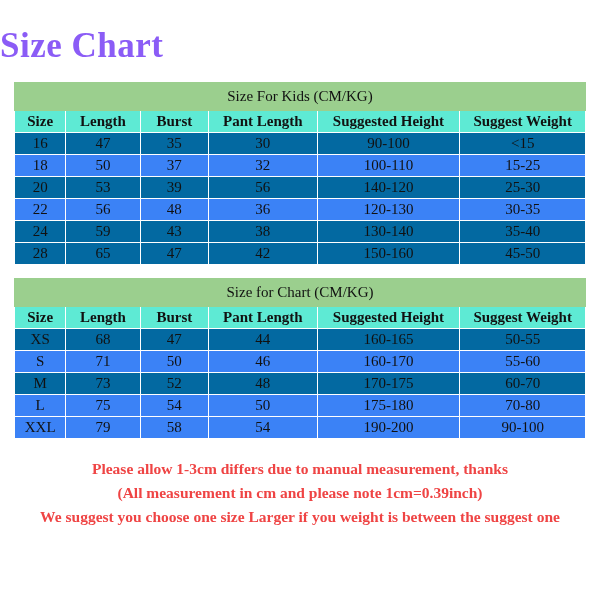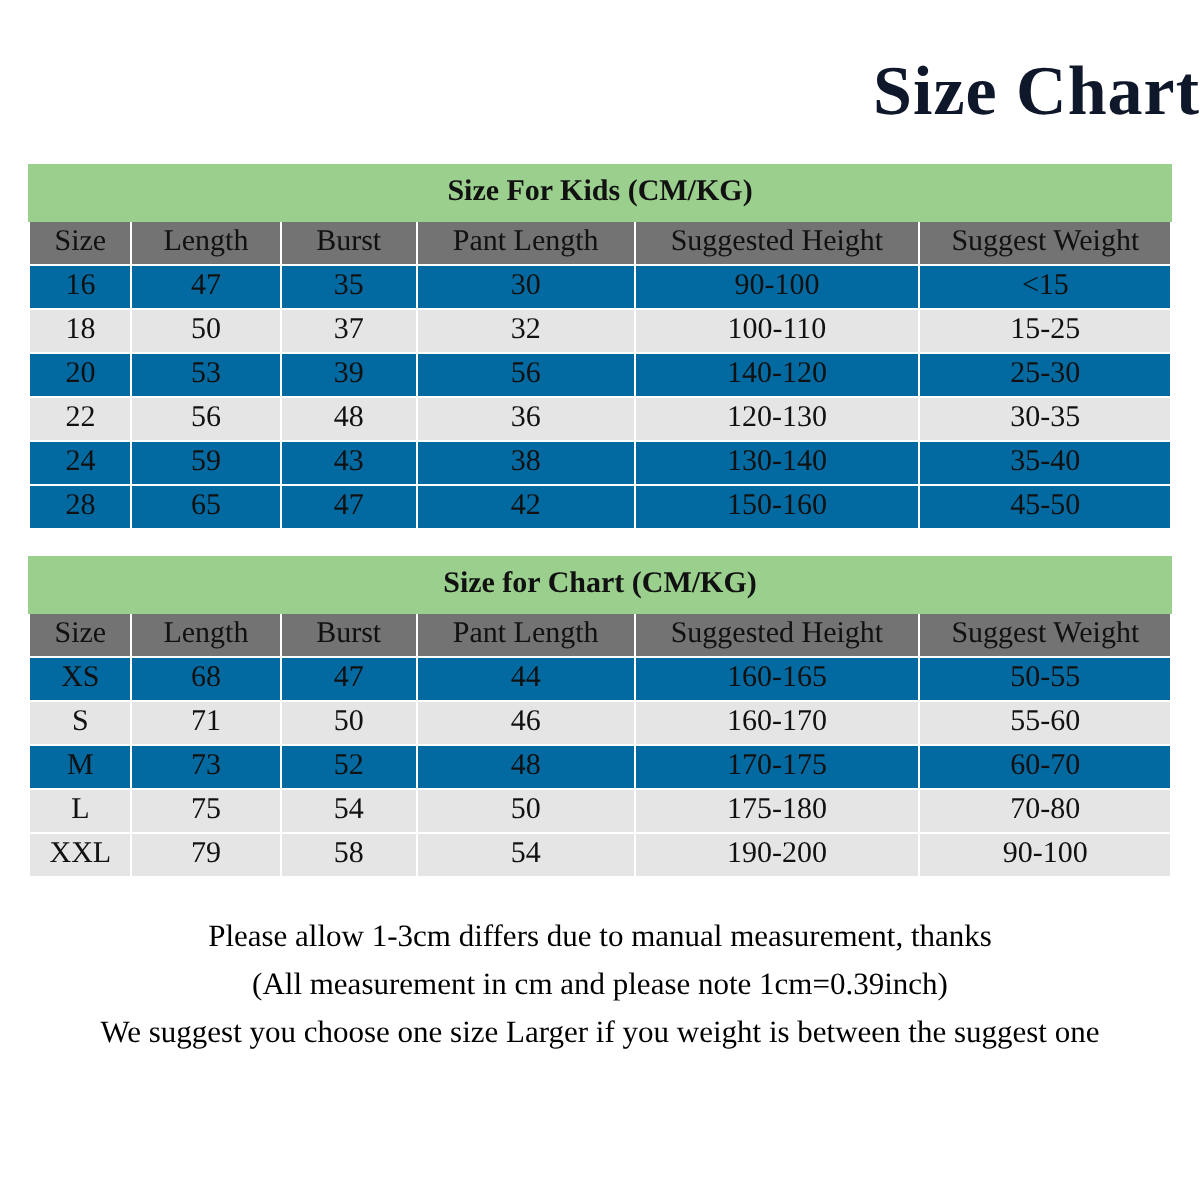--- a/index.html
+++ b/index.html
@@ -15,82 +15,83 @@
     overflow: hidden;
   }
   .page {
     width: 600px;
     height: 600px;
     box-sizing: border-box;
     padding: 0;
     position: relative;
   }
   .title {
-    text-align: right;
+    text-align: left;
     font-family: "Liberation Serif", serif;
     font-size: 35px;
     font-weight: bold;
     letter-spacing: 0.5px;
     margin: 0;
     padding-top: 26px;
     padding-bottom: 16px;
-    color: #0f172a;
+    color: #8b5cf6;
   }
   .table-wrap {
     padding: 0 14px;
   }
   table.chart {
     width: 100%;
     border-collapse: collapse;
     table-layout: fixed;
   }
   table.chart td, table.chart th {
     border: 1px solid #ffffff;
     text-align: center;
     font-family: "Liberation Serif", serif;
     font-size: 15px;
     padding: 2px 0;
     color: #111111;
   }
   .band {
     background: #9bcf8e;
-    font-weight: bold;
+    font-weight: normal;
     font-size: 17px;
     padding: 5px 0 !important;
     border: 1px solid #9bcf8e !important;
   }
   .hdr td {
-    background: #737373;
-    font-weight: normal;
+    background: #5eead4;
+    font-weight: bold;
     font-size: 14.5px;
     padding: 3px 0;
     border-left: 1px solid #ffffff;
     border-right: 1px solid #ffffff;
     border-top: none;
     border-bottom: none;
   }
   tr.row-a td { background: #0369a1; }
-  tr.row-b td { background: #e5e5e5; }
+  tr.row-b td { background: #3b82f6; }
   tr td { border-top: 1px solid #ffffff; border-bottom: 1px solid #ffffff; }
   .spacer { height: 9px; background: #ffffff; border: none !important; }
   .col-size { width: 9%; }
   .col-length { width: 13%; }
   .col-burst { width: 12%; }
   .col-pant { width: 19%; }
   .col-height { width: 25%; }
   .col-weight { width: 22%; }
   .notes {
     padding: 18px 0 0 0;
     text-align: center;
   }
   .notes div {
     font-family: "Liberation Serif", serif;
     font-size: 15.5px;
     line-height: 1.55;
-    color: #000000;
+    color: #ef4444;
+    font-weight: bold;
   }
 </style>
 </head>
 <body>
 
 <div class="page">
 
   <h1 class="title">Size Chart</h1>
 
   <div class="table-wrap">

